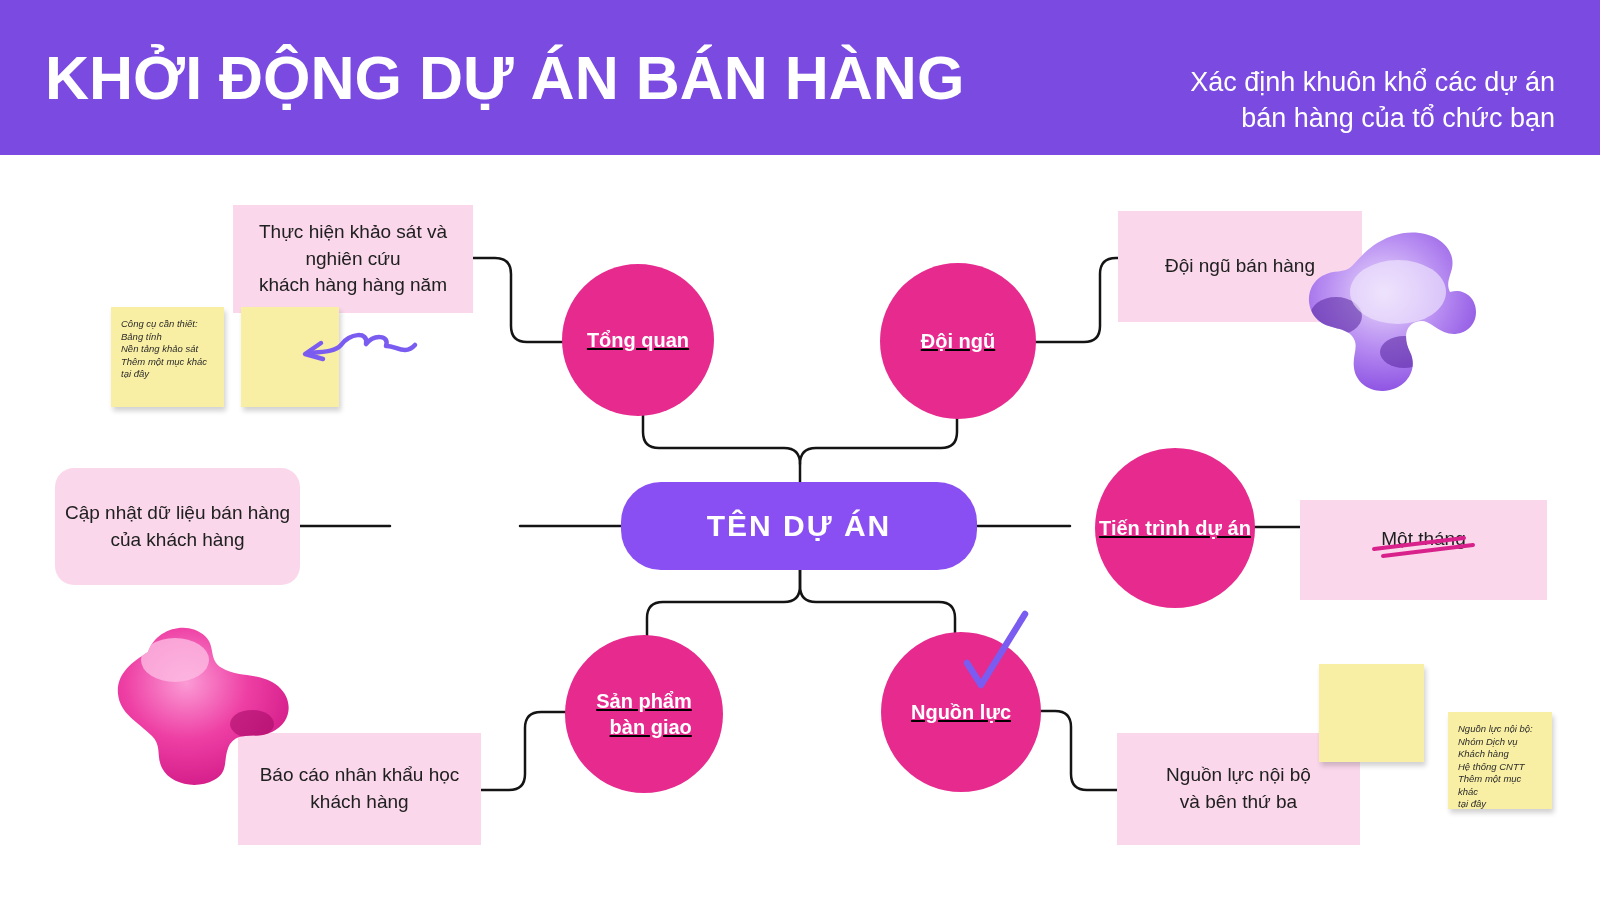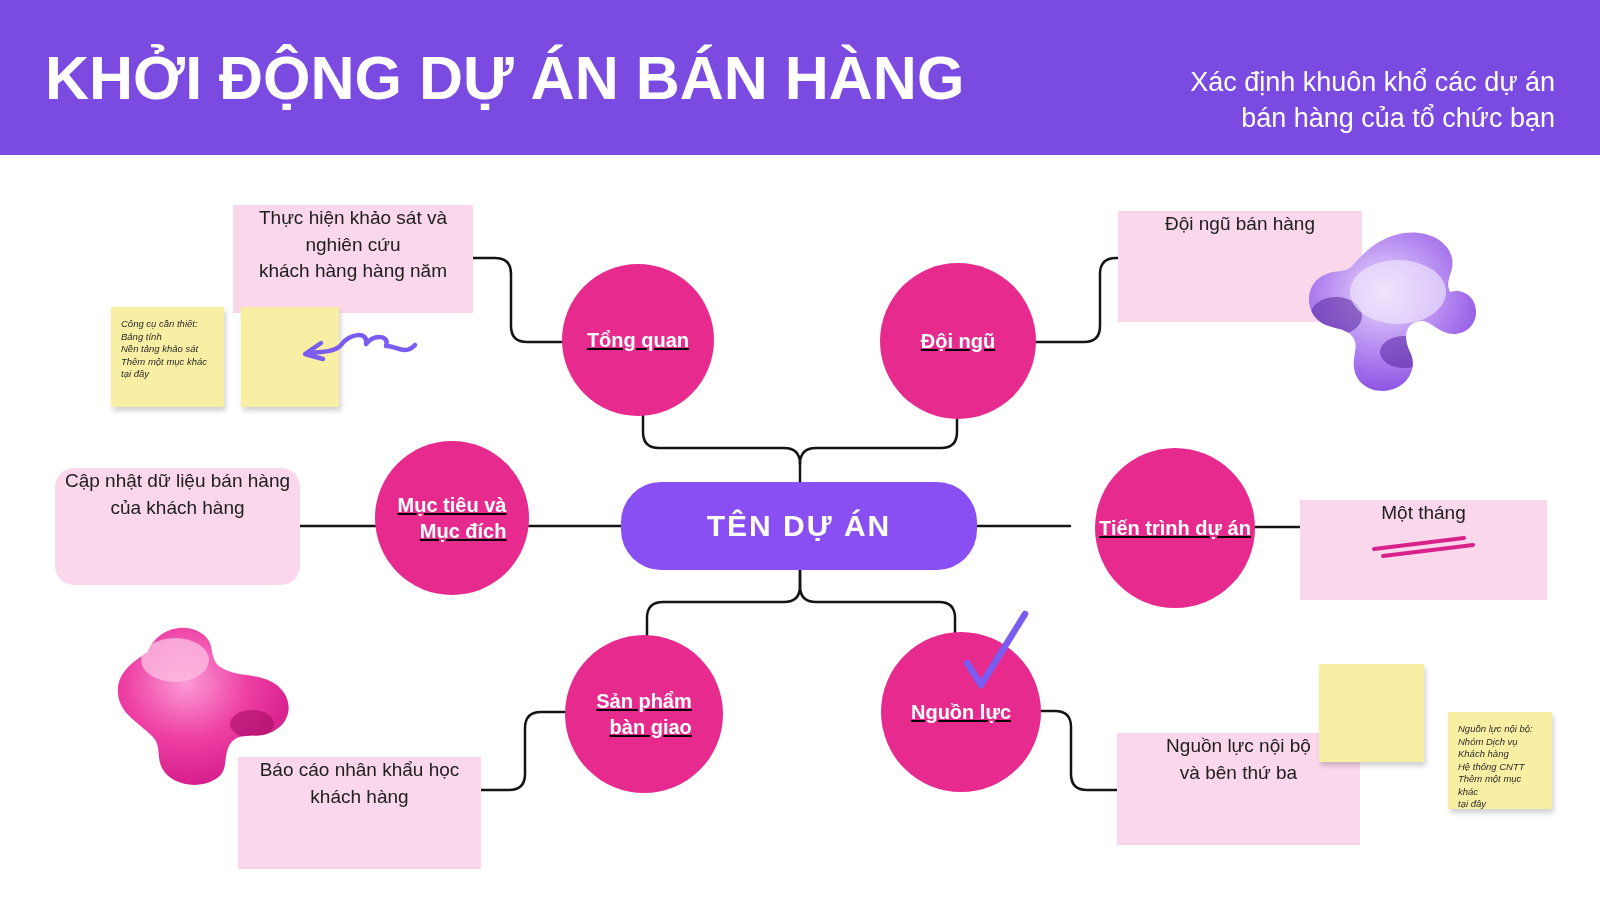--- a/index.html
+++ b/index.html
@@ -34,42 +34,42 @@
 
   
   .center-node{position:absolute;left:621px;top:482px;width:356px;height:88px;background:var(--node-bg);
                border-radius:40px;display:flex;align-items:center;justify-content:center;z-index:2;}
   .center-node-label{color:#fff;font-size:30px;font-weight:600;letter-spacing:2px;white-space:nowrap;}
 
   .circle{position:absolute;background:var(--circle-bg);border-radius:50%;
           display:flex;align-items:center;justify-content:center;text-align:right;z-index:2;text-decoration:underline;}
   .circle-label{color:#fff;font-size:20px;font-weight:700;line-height:1.3;white-space:pre-line;}
 
-  .pink-box{position:absolute;background:var(--box-bg);display:flex;align-items:flex-start;justify-content:center;
+  .pink-box{position:absolute;background:var(--box-bg);display:flex;align-items:center;justify-content:center;
             text-align:center;z-index:2;}
   .pink-box-label{color:var(--text-dark);font-size:19px;font-weight:400;line-height:1.4;white-space:pre-line;}
 
   .sticky{position:absolute;background:var(--sticky-bg);box-shadow:2px 4px 5px rgba(0,0,0,0.18);z-index:2;margin-left:19px;}
   .sticky-label{display:block;padding:11px 10px;color:#2b2b2b;font-size:9.5px;font-style:italic;
                 line-height:1.32;white-space:pre-line;text-align:left;}
 
   
   #circle-tong-quan {left:562px;top:264px;width:152px;height:152px;}
   #circle-doi-ngu   {left:880px;top:263px;width:156px;height:156px;}
   #circle-muc-tieu  {left:375px;top:441px;width:154px;height:154px;}
   #circle-tien-trinh{left:1062px;top:448px;width:160px;height:160px;margin-left:33px;}
   #circle-san-pham  {left:565px;top:635px;width:158px;height:158px;}
   #circle-nguon-luc {left:881px;top:632px;width:160px;height:160px;}
 
   #box-khao-sat        {left:233px;top:205px;width:240px;height:108px;}
   #box-doi-ngu-ban-hang{left:1118px;top:211px;width:244px;height:111px;}
   #box-cap-nhat        {left:55px;top:468px;width:245px;height:117px;border-radius:19px;}
   #box-mot-thang       {left:1300px;top:469px;width:247px;height:100px;margin-top:31px;}
   #box-mot-thang .pink-box-label{padding-bottom:22px;}
-  #box-bao-cao         {left:238px;top:733px;width:243px;height:112px;margin-top:24px;}
+  #box-bao-cao         {left:238px;top:733px;width:243px;height:112px;}
   #box-nguon-luc-noi-bo{left:1117px;top:733px;width:243px;height:112px;}
 
   #sticky-tools    {left:92px;top:307px;width:113px;height:100px;}
   #sticky-empty-1  {left:222px;top:307px;width:98px;height:100px;}
   #sticky-empty-2  {left:1300px;top:664px;width:105px;height:98px;}
   #sticky-resources{left:1429px;top:712px;width:104px;height:97px;}
 
   
   .blob-hl{opacity:0.55;}
 </style>
@@ -101,24 +101,20 @@
 
   <div class="center-node">
     <span class="center-node-label">TÊN DỰ ÁN</span>
   </div>
 
   <div class="circle" id="circle-tong-quan">
     <span class="circle-label">Tổng quan</span>
   </div>
   <div class="circle" id="circle-doi-ngu">
     <span class="circle-label">Đội ngũ</span>
-  </div>
-  <div class="circle" id="circle-muc-tieu">
-    <span class="circle-label">Mục tiêu và
-Mục đích</span>
   </div>
   <div class="circle" id="circle-tien-trinh">
     <span class="circle-label">Tiến trình dự án</span>
   </div>
   <div class="circle" id="circle-san-pham">
     <span class="circle-label">Sản phẩm
 bàn giao</span>
   </div>
   <div class="circle" id="circle-nguon-luc">
     <span class="circle-label">Nguồn lực</span>

